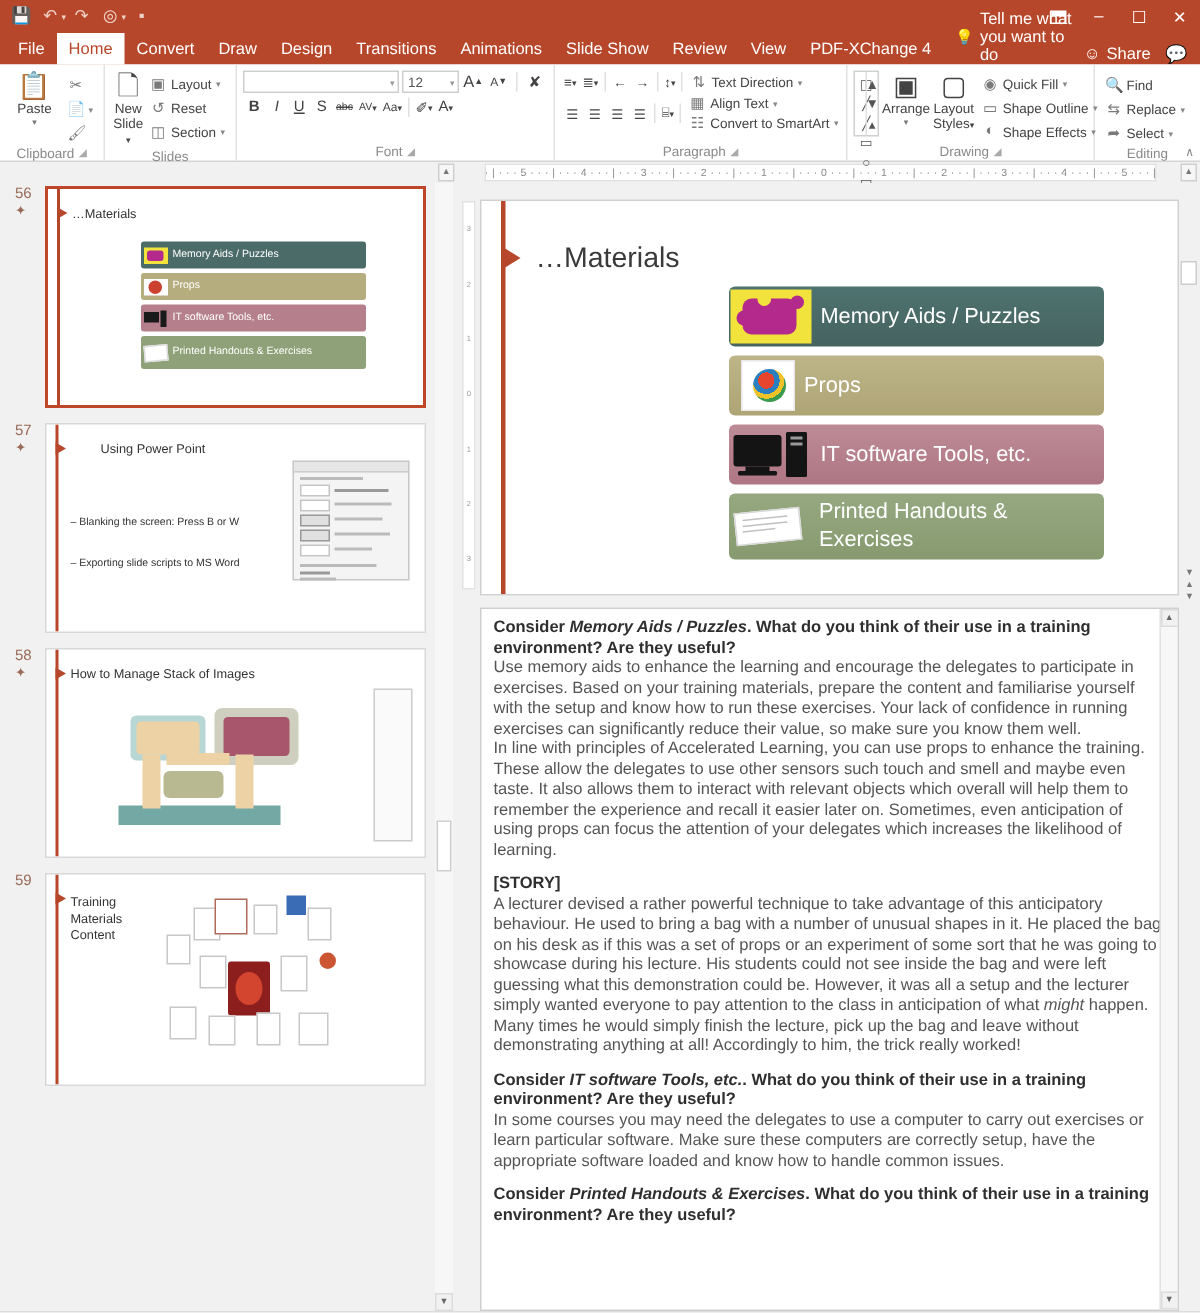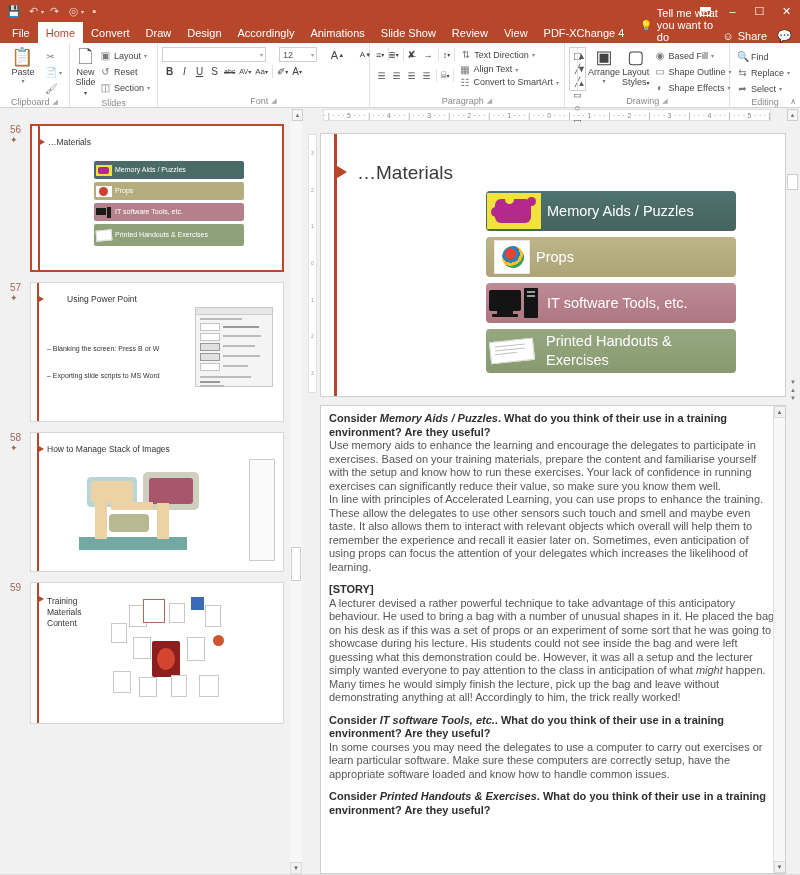--- a/index.html
+++ b/index.html
@@ -73,21 +73,21 @@
 
   .smallcol{ display:flex; flex-direction:column; gap:1px; }
   .smallbtn{
     display:flex; align-items:center; gap:3px; font-size:9px; color:#444;
     height:15px; padding:0 3px; white-space:nowrap;
   }
   .smallbtn .gl{ font-size:10px; width:11px; text-align:center; color:#7a7a7a;}
   .smallbtn .cc{ font-size:6px; color:#888; }
 
   
-  .fontrow1{ display:flex; align-items:center; gap:13px; }
+  .fontrow1{ display:flex; align-items:center; gap:2px; }
   .fontrow2{ display:flex; align-items:center; gap:0px; margin-top:2px; }
   .combo{
     height:15px; border:1px solid #cfcfcf; background:#fff; display:flex;
     align-items:center; justify-content:space-between; font-size:9px; color:#555;
     padding:0 2px 0 3px;
   }
   .combo .cv{ overflow:hidden; white-space:nowrap; }
   .combo .cc{ font-size:6px; color:#999; }
   .fbtn{
     width:15px;height:15px;display:flex;align-items:center;justify-content:center;
@@ -230,21 +230,21 @@
     <div>✕</div>
   </div>
 </div>
 
 <div class="tabbar">
   <div class="tab">File</div>
   <div class="tab active">Home</div>
   <div class="tab">Convert</div>
   <div class="tab">Draw</div>
   <div class="tab">Design</div>
-  <div class="tab">Accordingly</div>
+  <div class="tab">Transitions</div>
   <div class="tab">Animations</div>
   <div class="tab">Slide Show</div>
   <div class="tab">Review</div>
   <div class="tab">View</div>
   <div class="tab">PDF-XChange 4</div>
   <div class="tell-me">
     <span class="bulb">💡</span>
     <span>Tell me what you want to do</span>
   </div>
   <div class="tabbar-right">
@@ -480,21 +480,21 @@
         <span class="cc">▾</span>
       </div>
       <div class="bigbtn" style="width:30px;">
         <span class="gl">▢</span>
         <span class="lb">Layout</span>
         <span class="lb"><span>Styles</span><span style="font-size:6px;">▾</span></span>
       </div>
       <div class="smallcol" style="padding-top:1px;">
         <div class="smallbtn">
             <span class="gl">◉</span>
-            <span>Based Fill</span>
+            <span>Quick Fill</span>
             <span class="cc">▾</span>
           </div>
         <div class="smallbtn">
             <span class="gl">▭</span>
             <span>Shape Outline</span>
             <span class="cc">▾</span>
           </div>
         <div class="smallbtn">
             <span class="gl">◐</span>
             <span>Shape Effects</span>

